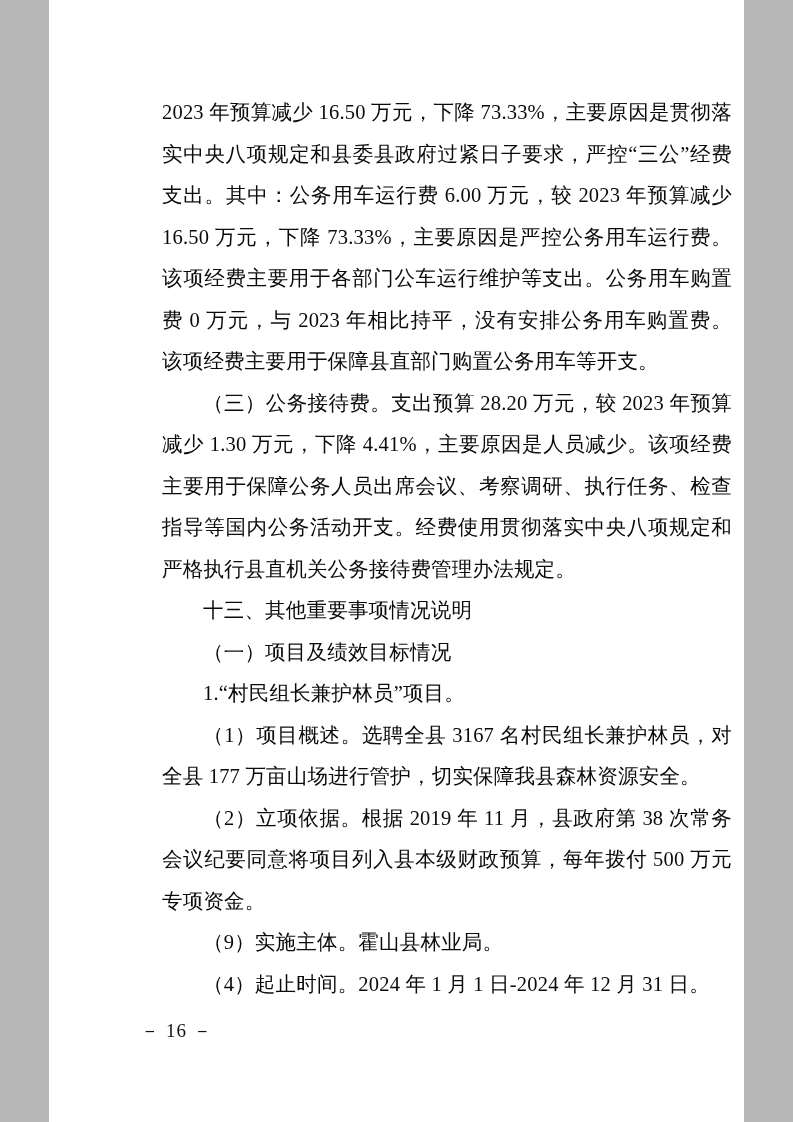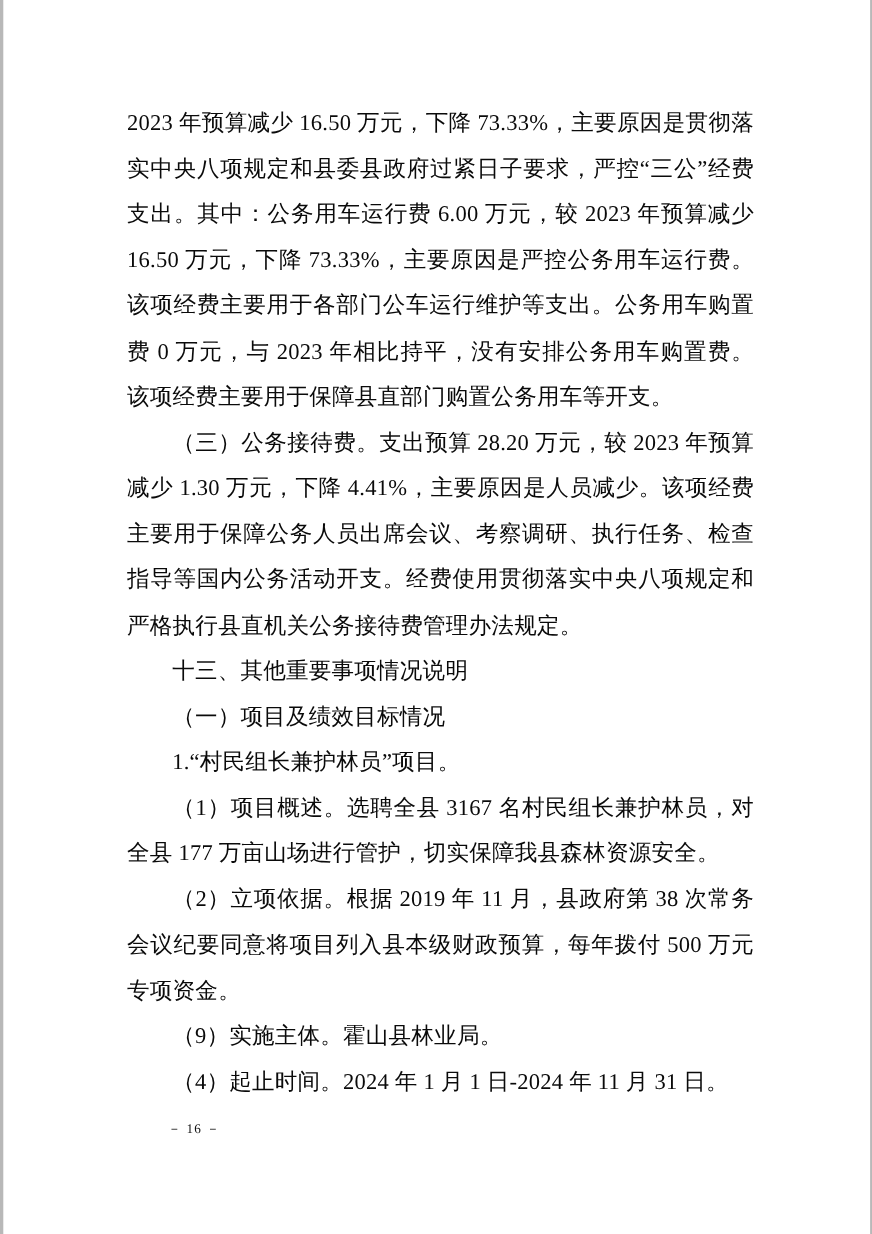--- a/index.html
+++ b/index.html
@@ -4,21 +4,21 @@
 <style>
   html, body {
     margin: 0;
     padding: 0;
     background: #b8b8b8;
   }
   body {
     font-family: "Liberation Serif", "DejaVu Serif", serif;
   }
   .page {
-    width: 788px;
+    width: 695px;
     height: 1122px;
     background: #ffffff;
     position: relative;
     margin: 0 auto;
     box-sizing: border-box;
     overflow: hidden;
   }
   .content {
     position: absolute;
     left: 113px;
@@ -40,21 +40,21 @@
   }
   p.bold {
     font-weight: normal;
   }
   .page-number {
     position: absolute;
     left: 0;
     right: 0;
     top: 1018px;
     text-align: center;
-    font-size: 12px;
+    font-size: 19px;
     color: #111;
     letter-spacing: 1px;
     font-family: "Liberation Serif", "DejaVu Serif", serif;
   }
   .pn-inner {
     display: inline-block;
     margin-left: -440px;
   }
   b.inline-bold { font-weight: normal; }
 </style>
@@ -73,20 +73,20 @@
     <p class="para indent bold">（一）项目及绩效目标情况</p>
 
     <p class="para indent bold">1.“村民组长兼护林员”项目。</p>
 
     <p class="para indent">（1）项目概述。选聘全县 3167 名村民组长兼护林员，对全县 177 万亩山场进行管护，切实保障我县森林资源安全。</p>
 
     <p class="para indent">（2）立项依据。根据 2019 年 11 月，县政府第 38 次常务会议纪要同意将项目列入县本级财政预算，每年拨付 500 万元专项资金。</p>
 
     <p class="para indent">（9）实施主体。霍山县林业局。</p>
 
-    <p class="para indent">（4）起止时间。2024 年 1 月 1 日-2024 年 11 月 31 日。</p>
+    <p class="para indent">（4）起止时间。2024 年 1 月 1 日-2024 年 12 月 31 日。</p>
 
   </div>
 
   <div class="page-number">
     <span class="pn-inner">－ 16 －</span>
   </div>
 </div>
 
 </body></html>

